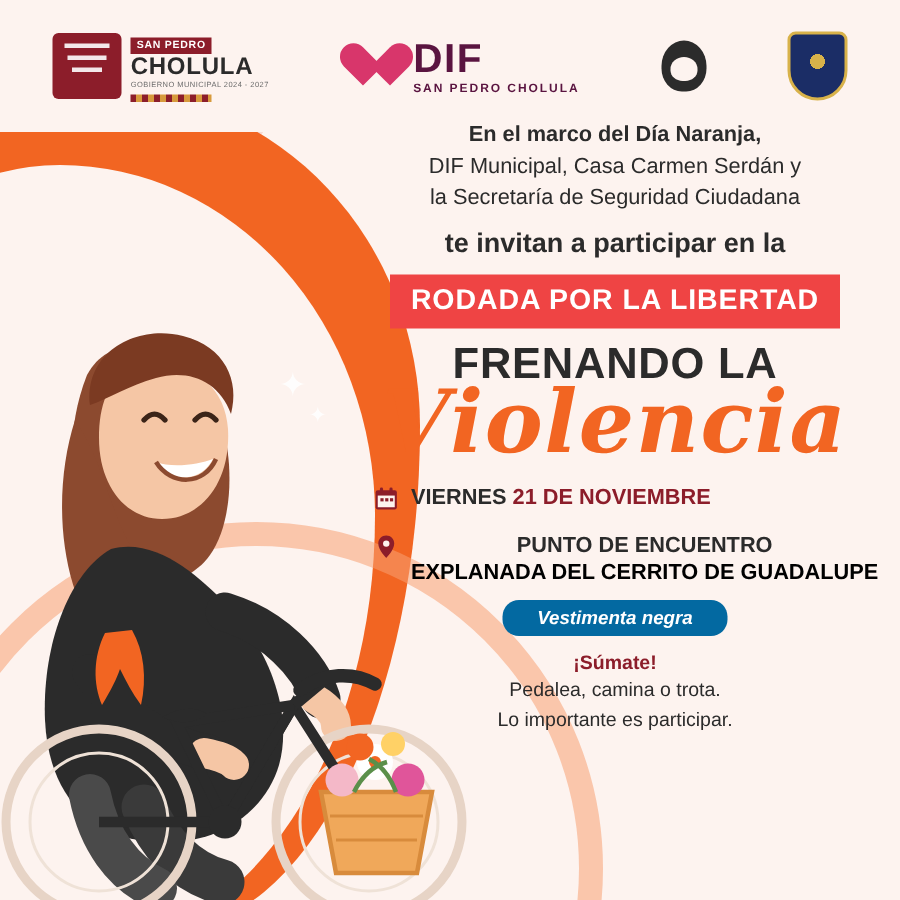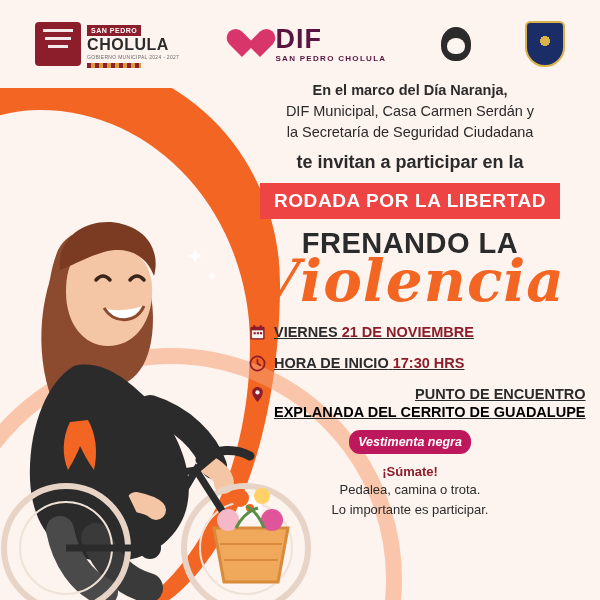--- a/index.html
+++ b/index.html
@@ -163,33 +163,33 @@
     line-height:.95;
     margin-top:-6px;
     letter-spacing:1px;
   }
   .sparkle{
     position:absolute;color:#fff;font-size:22px;opacity:.9;
   }
 
   
   .info{
-    margin-top:14px;text-align:right;padding-left:14px;text-decoration:underline;
+    margin-top:14px;text-align:center;padding-left:14px;
   }
   .irow{
     display:flex;align-items:flex-start;gap:8px;margin-bottom:9px;
   }
   .irow .ico{flex:0 0 18px;margin-top:1px;}
   .irow .txt{font-size:14.5px;font-weight:bold;color:#2b2b2b;line-height:1.25;}
   .irow .txt .hl{color:#8c1d2a;}
   .irow .txt .hl2{color:#000000;}
   .vest{
     margin:4px auto 0;
-    width:122px;
-    background:#be185d;color:#fff;
+    width:150px;
+    background:#0369a1;color:#fff;
     font-size:12.5px;font-weight:bold;font-style:italic;
     padding:5px 0;border-radius:11px;text-align:center;
   }
   .sumate{
     margin-top:10px;text-align:center;
   }
   .sumate .s1{color:#8c1d2a;font-weight:bold;font-size:13px;}
   .sumate .s2{font-size:13px;color:#2b2b2b;line-height:1.35;margin-top:2px;}
 
   
@@ -319,32 +319,20 @@
               <rect x="11" y="11.5" width="3" height="3" fill="#8c1d2a"></rect>
               <rect x="15.5" y="11.5" width="3" height="3" fill="#8c1d2a"></rect>
             </svg>
         </span>
         <span class="txt">
           <span>VIERNES</span>
           <span class="hl">21 DE NOVIEMBRE</span>
         </span>
       </div>
 
-      <div class="irow">
-        <span class="ico">
-          <svg width="17" height="17" viewBox="0 0 24 24">
-              <circle cx="12" cy="12" r="10" fill="none" stroke="#8c1d2a" stroke-width="2.4"></circle>
-              <path d="M12 6.5V12l4 2.5" fill="none" stroke="#8c1d2a" stroke-width="2.4" stroke-linecap="round"></path>
-            </svg>
-        </span>
-        <span class="txt">
-          <span>HORA DE INICIO</span>
-          <span class="hl">17:30 HRS</span>
-        </span>
-      </div>
 
       <div class="irow">
         <span class="ico">
           <svg width="17" height="17" viewBox="0 0 24 24">
               <path d="M12 1.5c-4.2 0-7.5 3.3-7.5 7.4C4.5 15 12 22.5 12 22.5S19.5 15 19.5 8.9c0-4.1-3.3-7.4-7.5-7.4z" fill="#8c1d2a"></path>
               <circle cx="12" cy="9" r="3" fill="#fdf3ef"></circle>
             </svg>
         </span>
         <span class="txt">
           <span>PUNTO DE ENCUENTRO</span><br>

